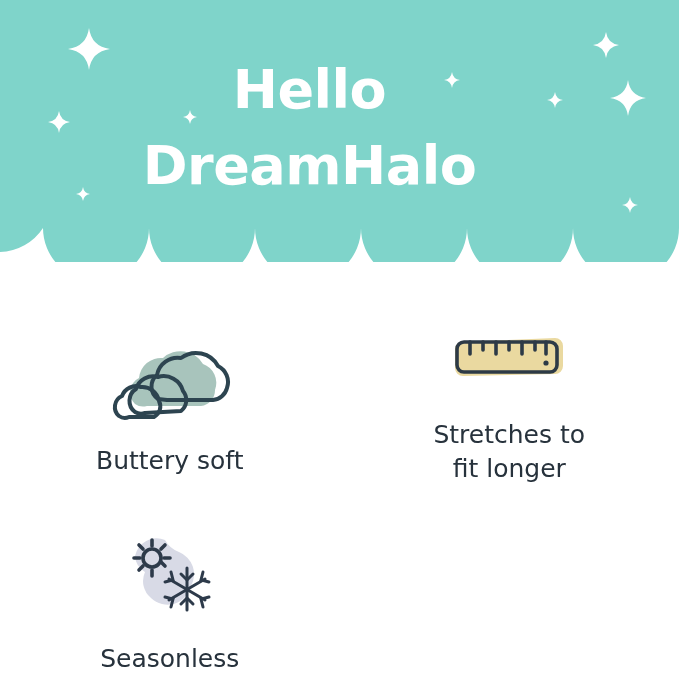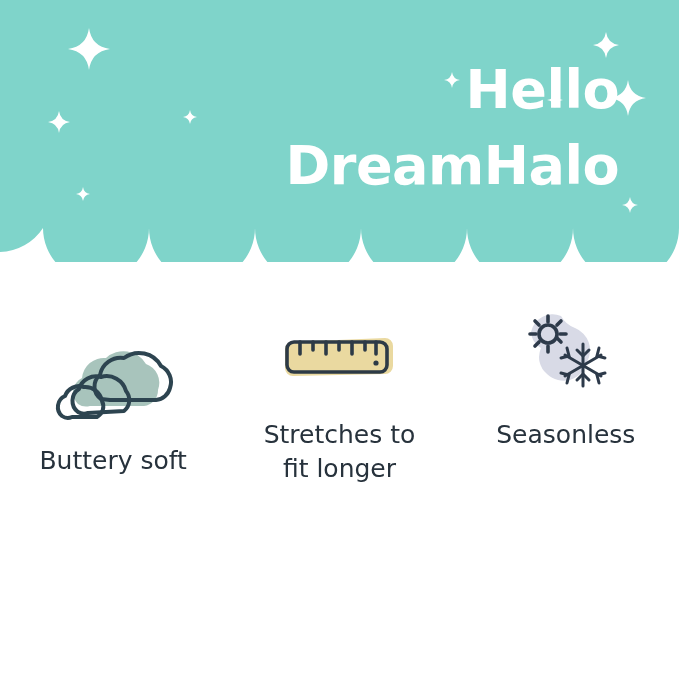--- a/index.html
+++ b/index.html
@@ -30,21 +30,21 @@
     top: 0;
     width: 679px;
     height: 262px;
     display: block;
   }
   #hero-title {
     position: absolute;
     left: 0;
     top: 52px;
     width: 619px;
-    text-align: right;
+    text-align: center;
     color: #ffffff;
     font-family: "DejaVu Sans", sans-serif;
     font-weight: bold;
     font-size: 54px;
     line-height: 76px;
     letter-spacing: -0.5px;
     white-space: pre-line;
     z-index: 3;
     pointer-events: none;
   }
@@ -55,21 +55,21 @@
   }
 
   
   #features {
     position: absolute;
     left: 0;
     top: 262px;
     width: 679px;
     height: 414px;
     display: grid;
-    grid-template-columns: 1fr 1fr 1fr;
+    grid-template-columns: 1fr 1fr;
     grid-template-rows: 1fr 1fr;
   }
   .feature {
     position: relative;
     display: flex;
     flex-direction: column;
     align-items: center;
     justify-content: flex-start;
   }
   .feature-icon {

